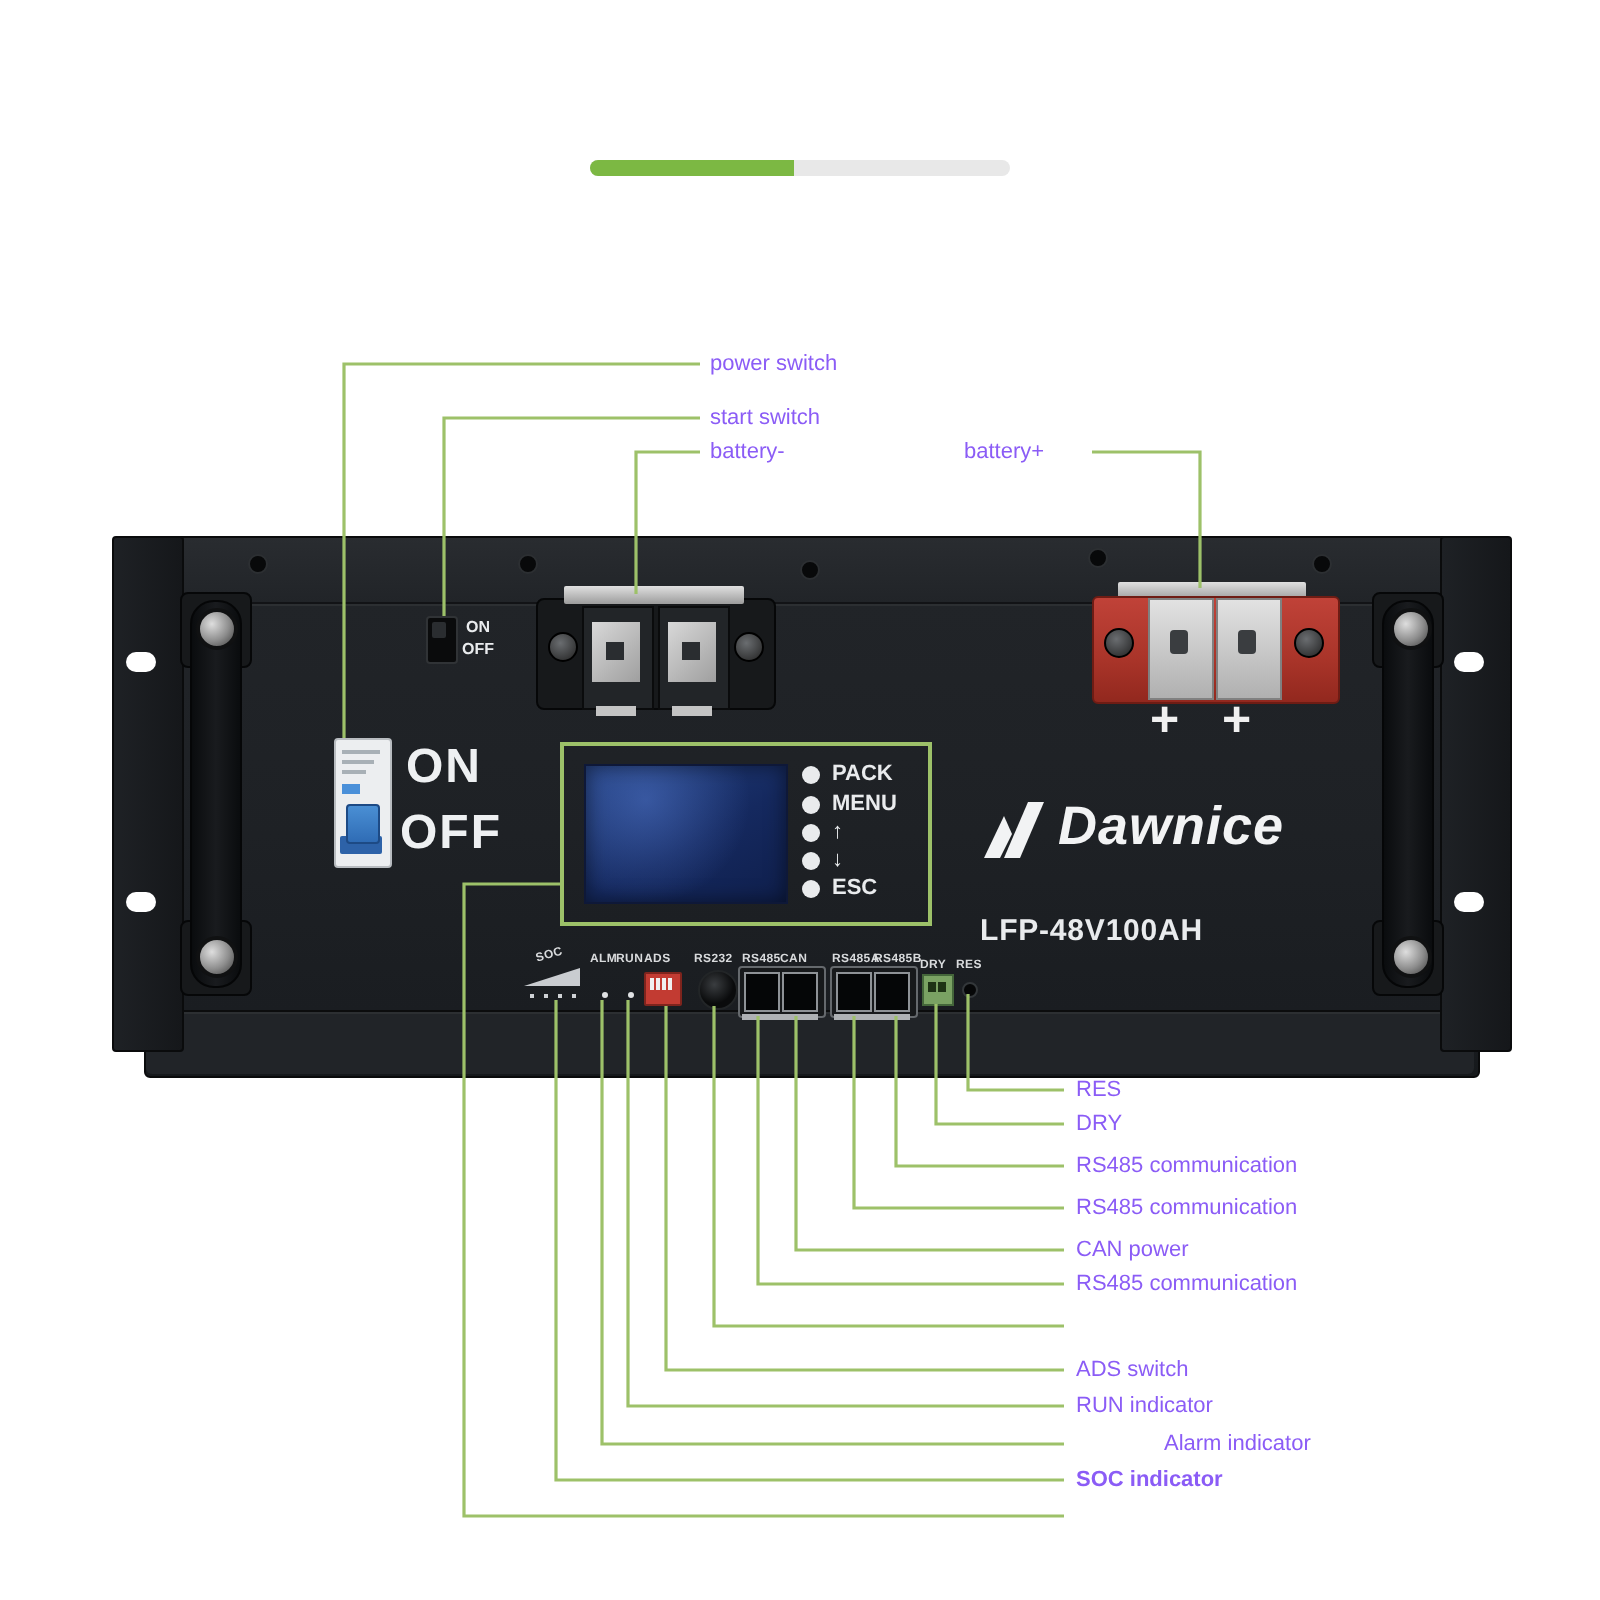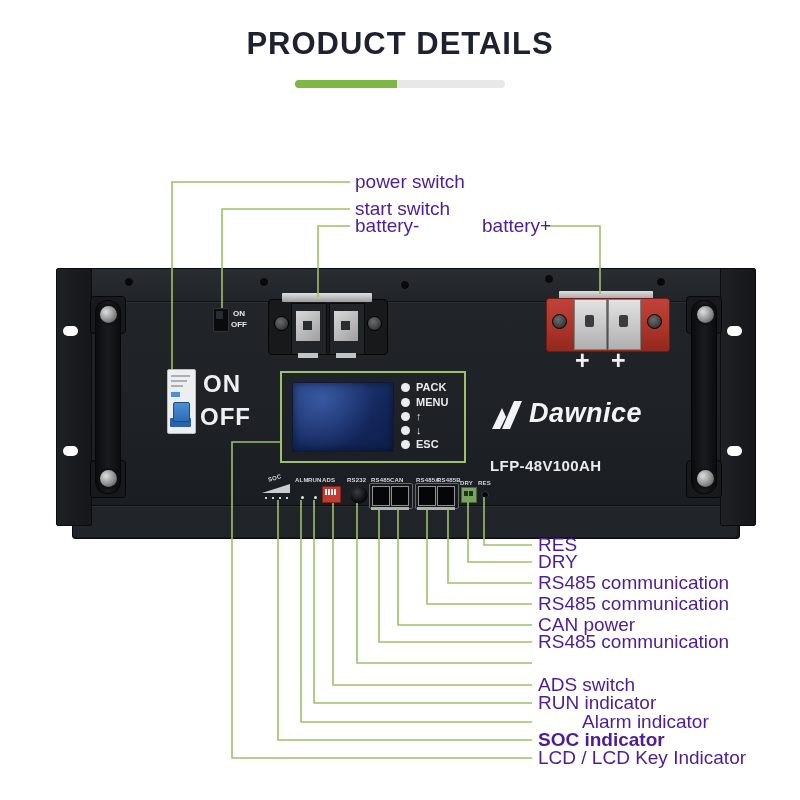--- a/index.html
+++ b/index.html
@@ -7,21 +7,21 @@
         font-family:"Liberation Sans",sans-serif;}
   .abs{position:absolute;}
 
   
   .title{left:0;right:0;top:26px;text-align:center;font-size:31px;font-weight:800;
          color:#1d2130;letter-spacing:1px;}
   .underline{left:295px;top:80px;width:210px;height:8px;background:#e8e8e8;border-radius:4px;}
   .underline-green{left:0;top:0;width:102px;height:8px;background:#7cb843;border-radius:4px 0 0 4px;}
 
   
-  .call-label{font-size:19px;color:#4c1d95;white-space:nowrap;line-height:18px;}
+  .call-label{font-size:11px;color:#8b5cf6;white-space:nowrap;line-height:18px;}
 
   
   .body-main{left:72px;top:268px;width:666px;height:269px;border:1px solid #0a0b0c;border-radius:3px;
     background:linear-gradient(180deg,#292c30 0%,#212428 12%,#1e2125 55%,#1a1d21 88%,#16191c 100%);}
   .seam{left:90px;top:301px;width:630px;height:1px;background:rgba(0,0,0,.45);
         box-shadow:0 1px 0 rgba(255,255,255,.05);}
   .bottom-strip{left:73px;top:505px;width:664px;height:31px;background:#212428;
         border-top:1px solid #0b0c0d;border-radius:0 0 3px 3px;
         box-shadow:inset 0 1px 0 rgba(255,255,255,.05);}
   .ear{width:34px;height:256px;top:268px;border:1px solid #0a0b0c;border-radius:2px;
@@ -94,21 +94,20 @@
   .dry-hole{top:491px;width:4px;height:5px;background:#1e3315;}
   .res-hole{left:481px;top:491px;width:6px;height:6px;border-radius:50%;background:#060708;border:1px solid #33373a;}
 
   svg.lines{left:0;top:0;pointer-events:none;}
 </style>
 </head>
 <body>
 
 <div class="page">
 
-  <div class="abs title">PRODUCT DETAILS</div>
   <div class="abs underline">
     <div class="abs underline-green"></div>
   </div>
 
   <div class="abs body-main"></div>
   <div class="abs seam"></div>
   <div class="abs bottom-strip"></div>
 
   <div class="abs ear" style="left:56px;"></div>
   <div class="abs ear" style="left:720px;"></div>
@@ -262,15 +261,14 @@
   <div class="abs call-label" style="left:538px;top:536px;">RES</div>
   <div class="abs call-label" style="left:538px;top:553px;">DRY</div>
   <div class="abs call-label" style="left:538px;top:574px;">RS485 communication</div>
   <div class="abs call-label" style="left:538px;top:595px;">RS485 communication</div>
   <div class="abs call-label" style="left:538px;top:616px;">CAN power</div>
   <div class="abs call-label" style="left:538px;top:633px;">RS485 communication</div>
   <div class="abs call-label" style="left:538px;top:676px;">ADS switch</div>
   <div class="abs call-label" style="left:538px;top:694px;">RUN indicator</div>
   <div class="abs call-label" style="left:570px;top:713px;margin-left:12px;">Alarm indicator</div>
   <div class="abs call-label" style="left:538px;top:731px;font-weight:bold;">SOC indicator</div>
-  <div class="abs call-label" style="left:538px;top:749px;">LCD / LCD Key Indicator</div>
 
 </div>
 
 </body></html>

